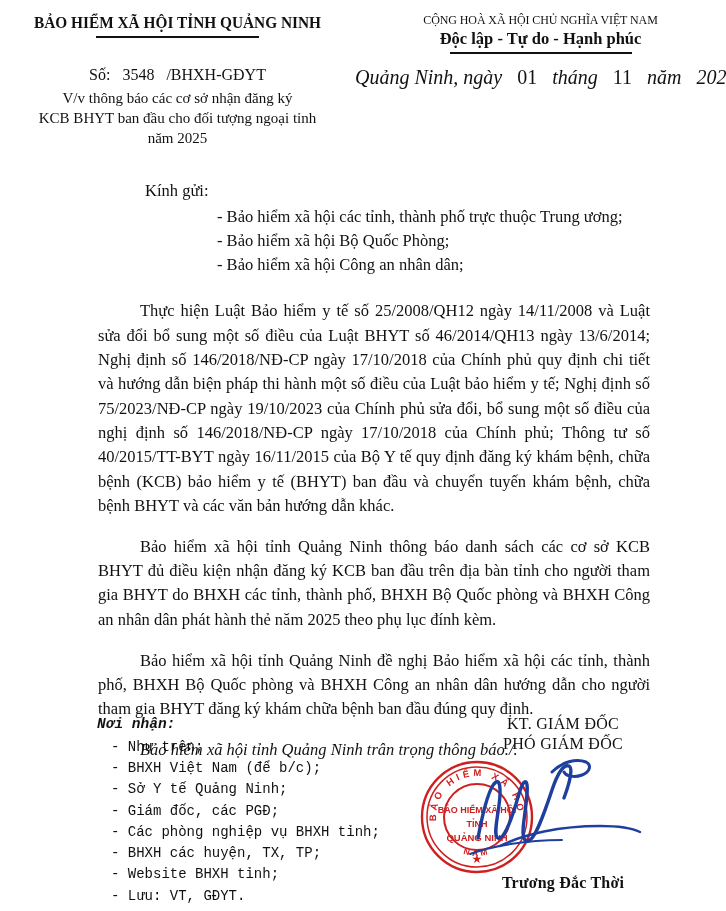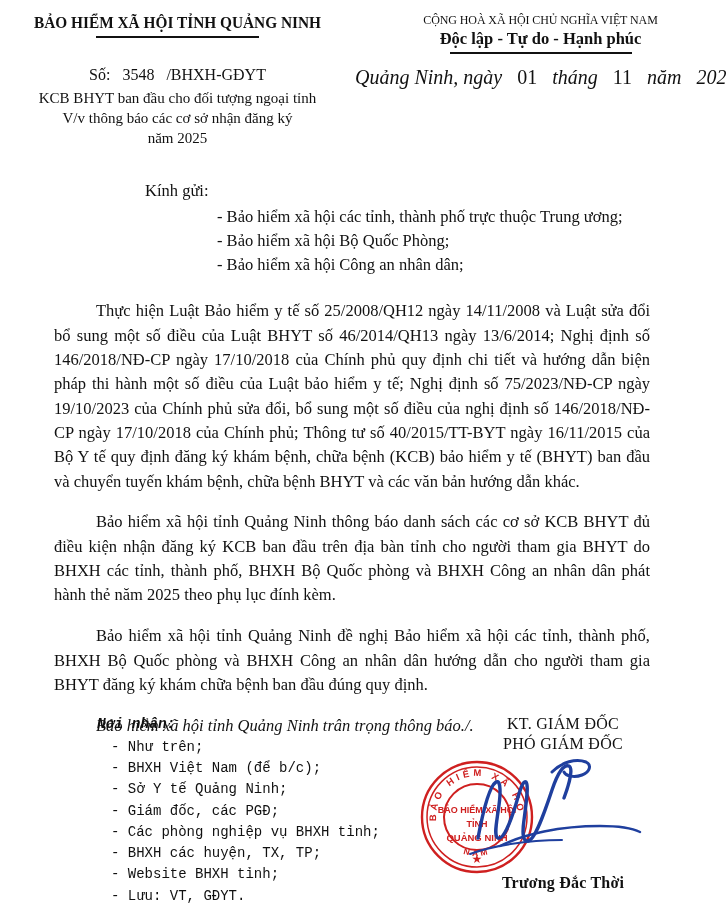--- a/index.html
+++ b/index.html
@@ -97,21 +97,21 @@
   .kinhgui-label { line-height: 1.45; }
   .recipients {
     margin-top: 2px;
     padding-left: 72px;
   }
   .recipient { line-height: 1.47; white-space: nowrap; }
 
   
   .body-block {
     margin-top: 22px;
-    padding: 0 76px 0 54px;
+    padding: 0 76px 0 98px;
   }
   .para {
     font-size: 16.5px;
     line-height: 1.475;
     text-align: justify;
     text-indent: 42px;
     margin-bottom: 9px;
   }
   .para:last-child { margin-bottom: 4px; font-style: italic; }
 
@@ -196,22 +196,22 @@
   <div class="meta">
     <div class="meta-left">
       <div class="so-line">
         <span>Số:</span>
         <span>&nbsp;</span>
         <span>3548</span>
         <span>&nbsp;</span>
         <span>/BHXH-GĐYT</span>
       </div>
       <div class="subject">
+        <div>V/v thông báo các cơ sở nhận đăng ký</div>
         <div>KCB BHYT ban đầu cho đối tượng ngoại tỉnh</div>
-        <div>V/v thông báo các cơ sở nhận đăng ký</div>
         <div>năm 2025</div>
       </div>
     </div>
     <div class="meta-right">
       <div class="date-line">
         <span class="it">Quảng Ninh, ngày</span>
         <span>&nbsp;</span>
         <span>01</span>
         <span>&nbsp;</span>
         <span class="it">tháng</span>

